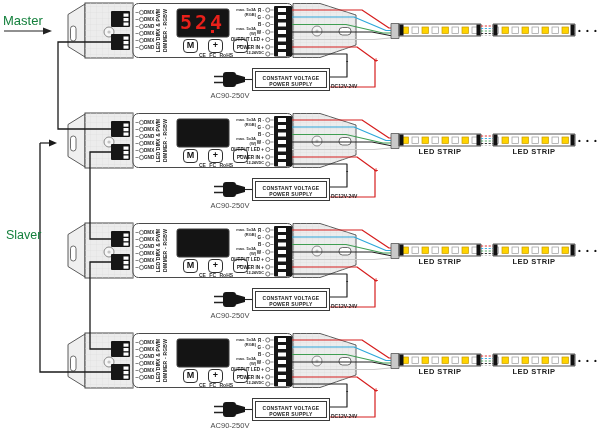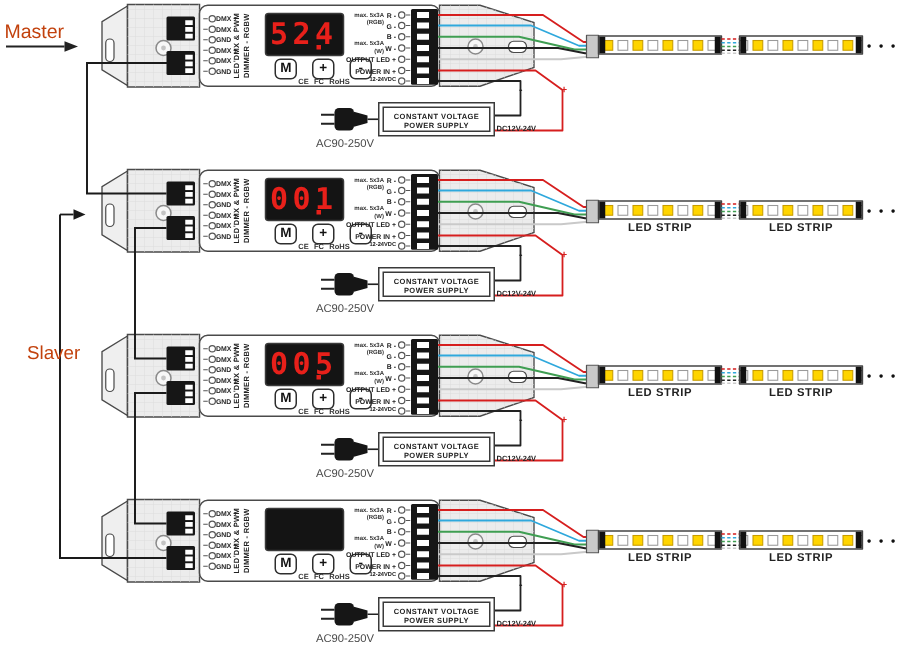--- a/index.html
+++ b/index.html
@@ -40,21 +40,21 @@
   .psinner span{display:block;}
   .aclbl{position:absolute;left:199px;top:91px;width:62px;text-align:center;font-size:7.5px;color:#4a4a4a;}
   .dclbl{position:absolute;left:331px;top:82.5px;font-size:5px;font-weight:bold;color:#222;}
   .wplus{position:absolute;left:374px;top:56.5px;font-size:7px;font-weight:bold;color:#d61e1e;}
   .wminus{position:absolute;left:346px;top:56.5px;font-size:7px;font-weight:bold;color:#222;}
   
   .striplbl{position:absolute;top:37px;width:82px;text-align:center;font-size:7.5px;font-weight:bold;
             letter-spacing:.4px;color:#222;}
   .dots{position:absolute;left:578px;top:25.5px;font-size:8px;font-weight:bold;letter-spacing:1.5px;color:#111;}
   
-  .biglbl{position:absolute;font-size:13px;color:#c2410c;}
+  .biglbl{position:absolute;font-size:13px;color:#15803d;}
   svg{position:absolute;left:0;top:0;}
 </style>
 </head>
 <body>
 
 <div id="stage">
 
   <svg width="600" height="431" viewBox="0 0 600 431">
     <defs>
       <pattern id="grid" width="6" height="6" patternUnits="userSpaceOnUse">
@@ -179,21 +179,21 @@
     </g>
     <g>
       <path d="M4,31 H43" stroke="#222" stroke-width="1.2"></path>
       <polygon points="43,27.5 52,31 43,34.5" fill="#222"></polygon>
       <path d="M40,143 H49" stroke="#1a1a1a" stroke-width="1.2"></path>
       <polygon points="49,139.5 57,143 49,146.5" fill="#1a1a1a"></polygon>
     </g>
   </svg>
 
   <div class="biglbl abs" style="left:3px;top:13px">Master</div>
-  <div class="biglbl abs" style="left:18px;top:228px;font-size:12.5px">Slaver</div>
+  <div class="biglbl abs" style="left:6px;top:228px;font-size:12.5px">Slaver</div>
 
   <div class="row" style="top:0">
     <div class="unit">
       <div class="plbl" style="top:7px">DMX +</div>
       <div class="plbl" style="top:14px">DMX -</div>
       <div class="plbl" style="top:21px">GND</div>
       <div class="plbl" style="top:28px">DMX +</div>
       <div class="plbl" style="top:35px">DMX -</div>
       <div class="plbl" style="top:42px">GND</div>
       <div class="vname">
@@ -246,24 +246,20 @@
       <div class="plbl" style="top:7px">DMX +</div>
       <div class="plbl" style="top:14px">DMX -</div>
       <div class="plbl" style="top:21px">GND</div>
       <div class="plbl" style="top:28px">DMX +</div>
       <div class="plbl" style="top:35px">DMX -</div>
       <div class="plbl" style="top:42px">GND</div>
       <div class="vname">
         <span>LED DMX &amp; PWM</span>
         <span>DIMMER - RGBW</span>
       </div>
-      <div class="disp">
-        <span class="digits">001</span>
-        <span class="ddot"></span>
-      </div>
       <div class="btn" style="left:128px">M</div>
       <div class="btn" style="left:153px">+</div>
       <div class="btn" style="left:178px">-</div>
       <div class="certs">
         <span>CE</span>
         <span>FC</span>
         <span>RoHS</span>
       </div>
       <div class="grp" style="top:3.5px">
         <span>max. 5x3A</span>
@@ -301,24 +297,20 @@
       <div class="plbl" style="top:7px">DMX +</div>
       <div class="plbl" style="top:14px">DMX -</div>
       <div class="plbl" style="top:21px">GND</div>
       <div class="plbl" style="top:28px">DMX +</div>
       <div class="plbl" style="top:35px">DMX -</div>
       <div class="plbl" style="top:42px">GND</div>
       <div class="vname">
         <span>LED DMX &amp; PWM</span>
         <span>DIMMER - RGBW</span>
       </div>
-      <div class="disp">
-        <span class="digits">005</span>
-        <span class="ddot"></span>
-      </div>
       <div class="btn" style="left:128px">M</div>
       <div class="btn" style="left:153px">+</div>
       <div class="btn" style="left:178px">-</div>
       <div class="certs">
         <span>CE</span>
         <span>FC</span>
         <span>RoHS</span>
       </div>
       <div class="grp" style="top:3.5px">
         <span>max. 5x3A</span>

